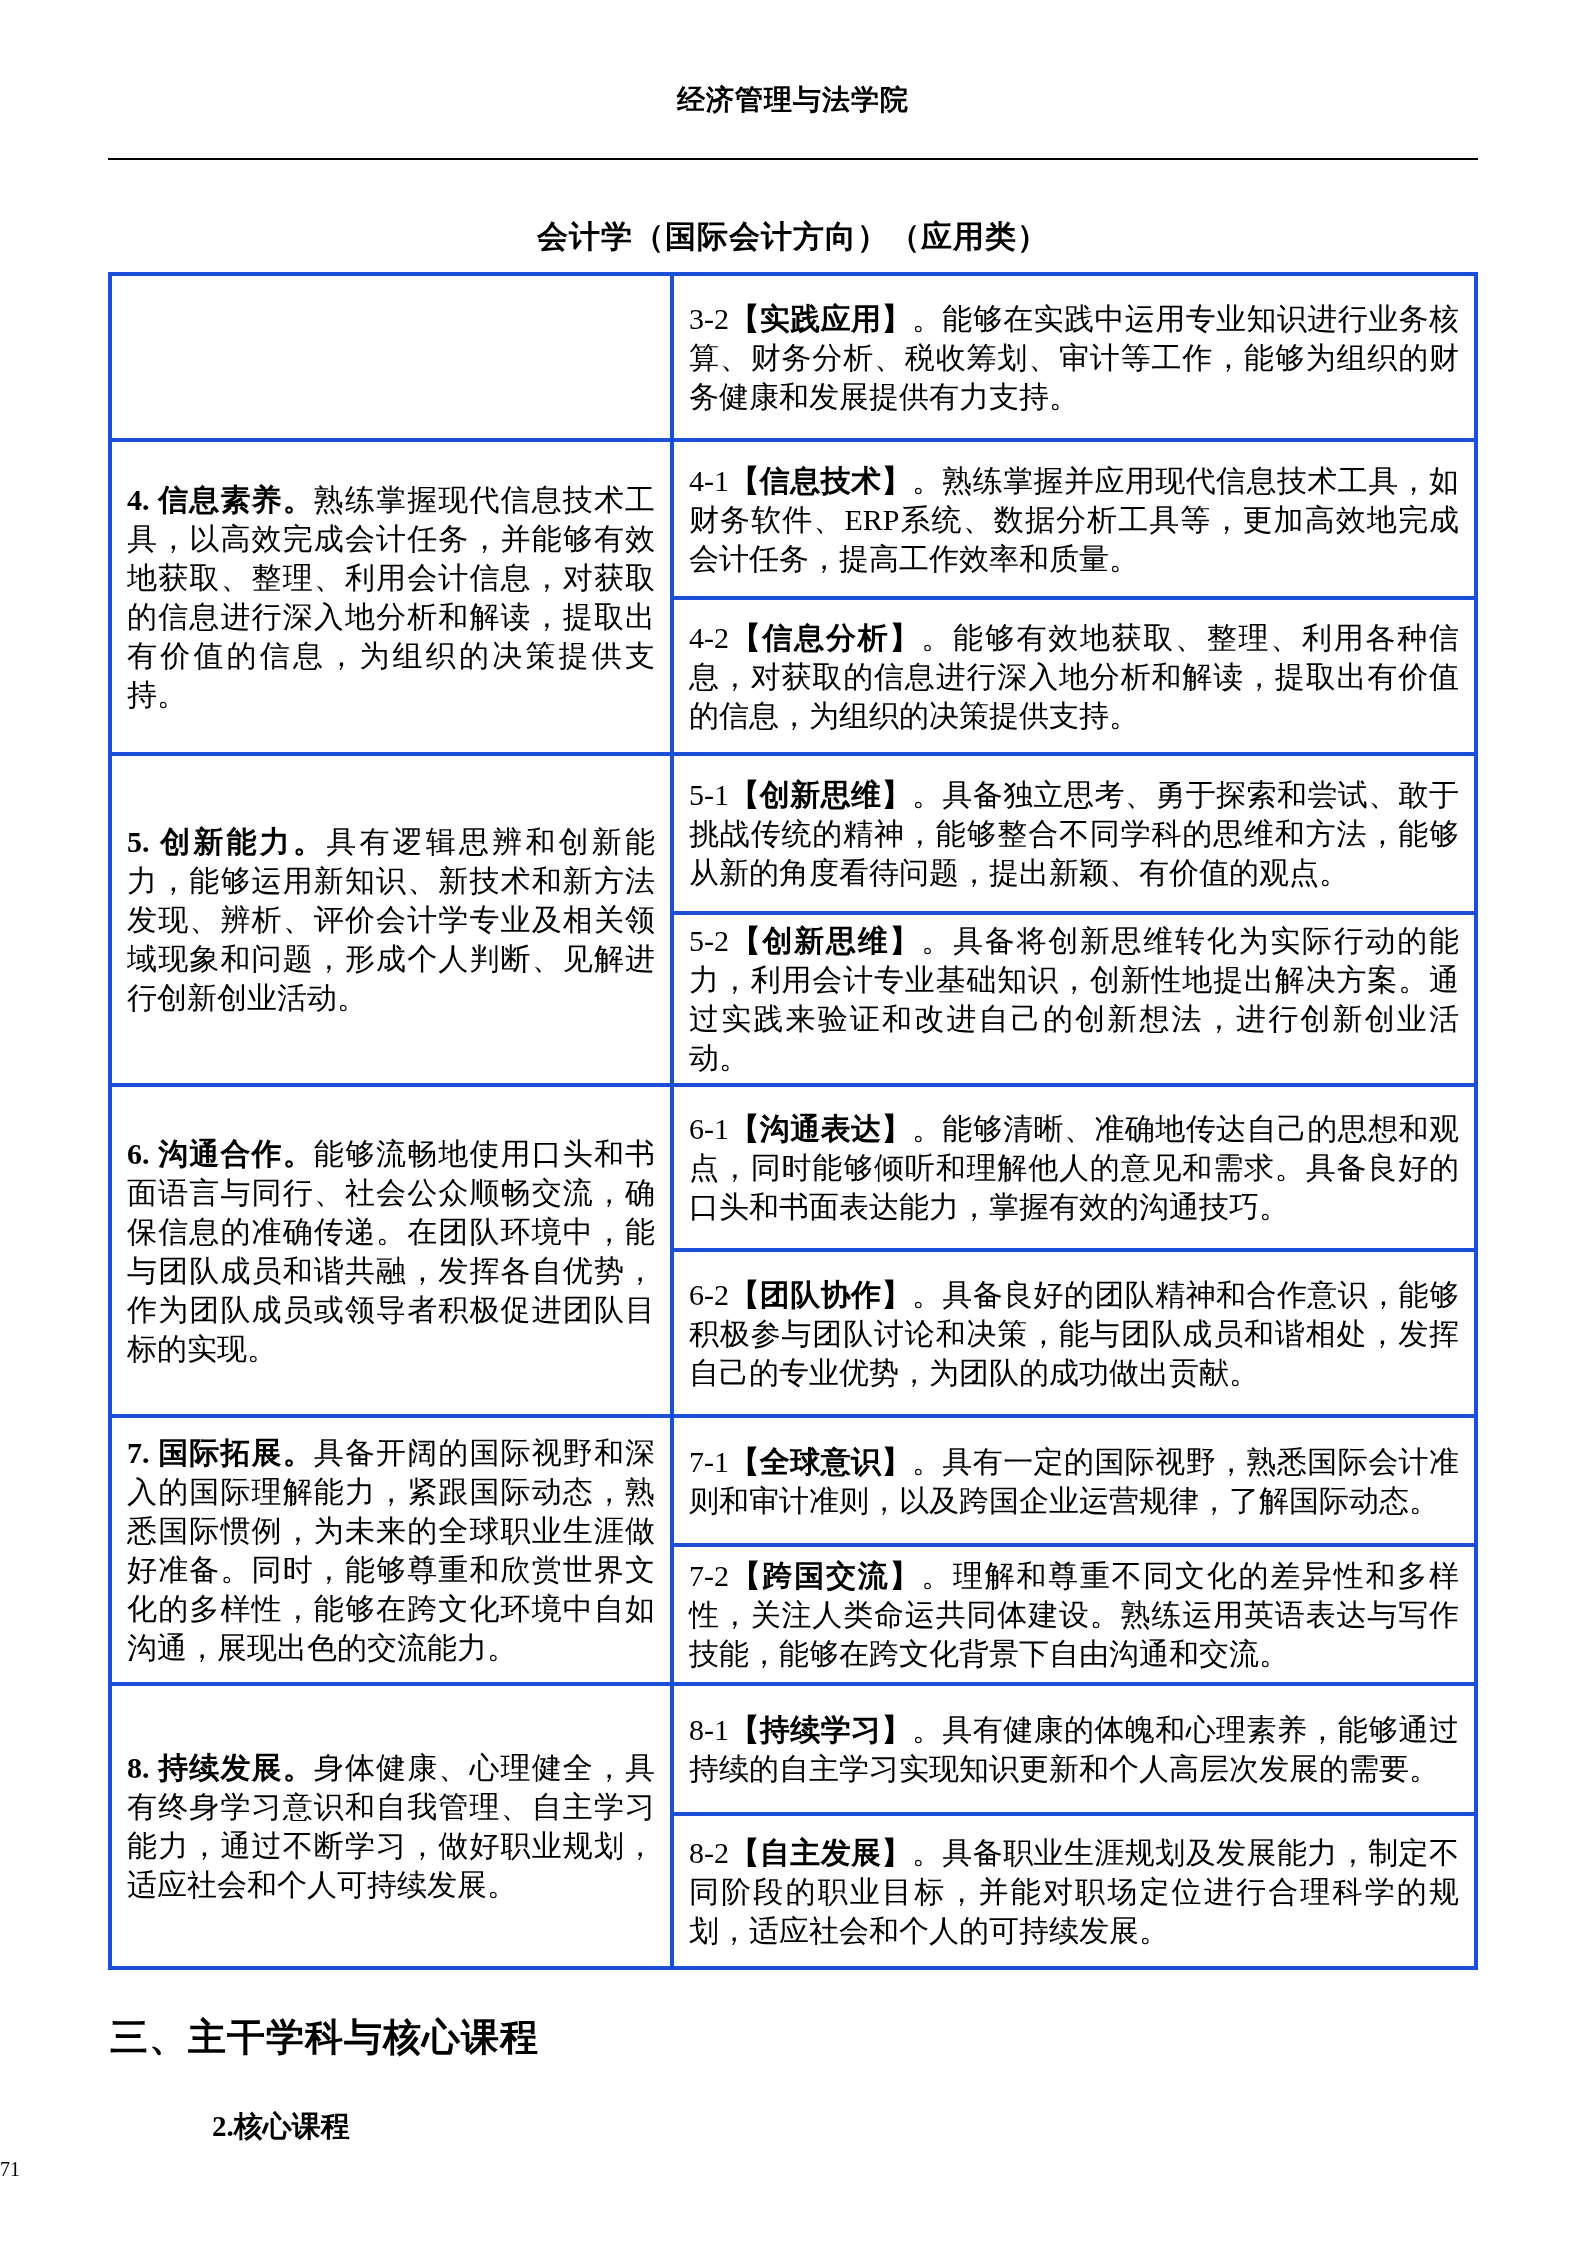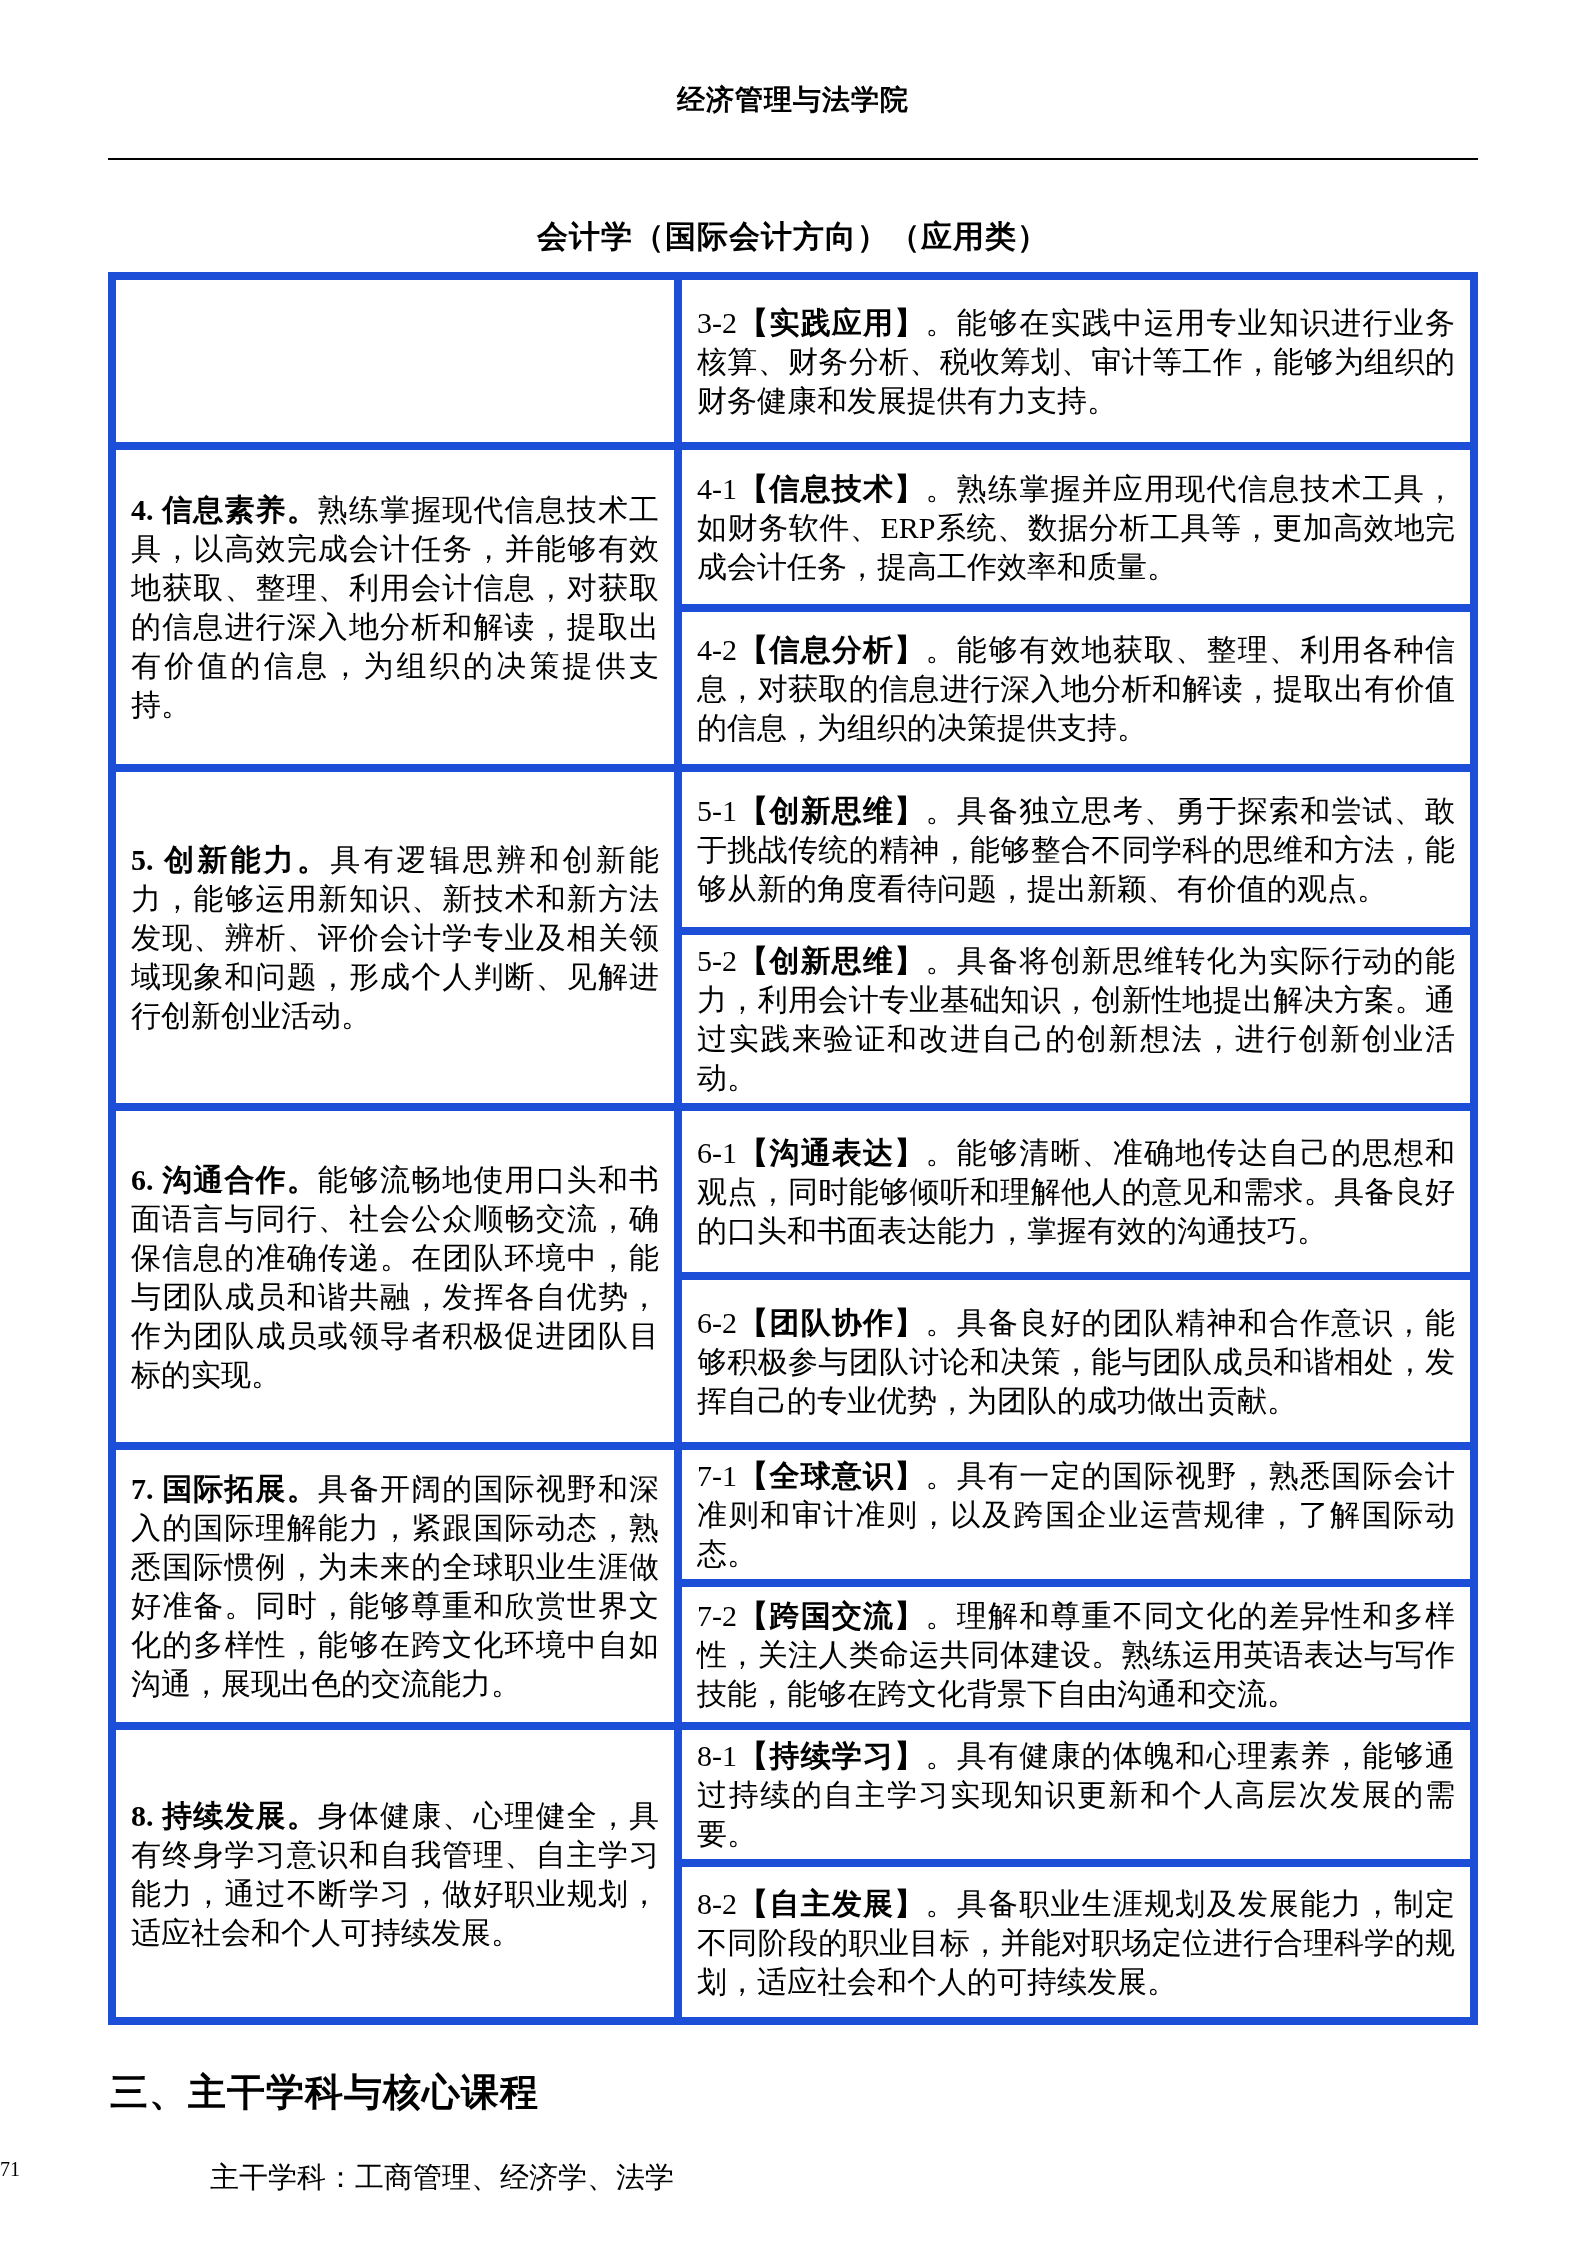--- a/index.html
+++ b/index.html
@@ -41,21 +41,21 @@
   }
 
   table.req-table {
     width: 100%;
     border-collapse: collapse;
     table-layout: fixed;
     border: 2.5px solid #000;
     border-top: 4.5px solid #000;
   }
   table.req-table td {
-    border: 8px solid #1d4ed8;
+    border: 4px solid #1d4ed8;
     vertical-align: middle;
     padding: 6px 15px;
     font-size: 30px;
     line-height: 39px;
     text-align: justify;
     text-justify: inter-ideograph;
     word-break: break-all;
     overflow: hidden;
   }
   td.lcell { width: 528px; }
@@ -152,19 +152,18 @@
         <td class="lcell" rowspan="2"><b>8. 持续发展。</b><span>身体健康、心理健全，具有终身学习意识和自我管理、自主学习能力，通过不断学习，做好职业规划，适应社会和个人可持续发展。</span></td>
         <td class="h114"><span>8-1</span><b>【持续学习】</b><span>。具有健康的体魄和心理素养，能够通过持续的自主学习实现知识更新和个人高层次发展的需要。</span></td>
       </tr>
       <tr>
         <td class="h138"><span>8-2</span><b>【自主发展】</b><span>。具备职业生涯规划及发展能力，制定不同阶段的职业目标，并能对职场定位进行合理科学的规划，适应社会和个人的可持续发展。</span></td>
       </tr>
     </tbody>
       </table>
 
     <div class="section-heading">三、主干学科与核心课程</div>
-    <div class="plainline">主干学科：工商管理、经济学、法学</div>
     <div class="subsection">2.核心课程</div>
 
   </div>
 
   <div class="page-number">71</div>
 </div>
 
 </body></html>

